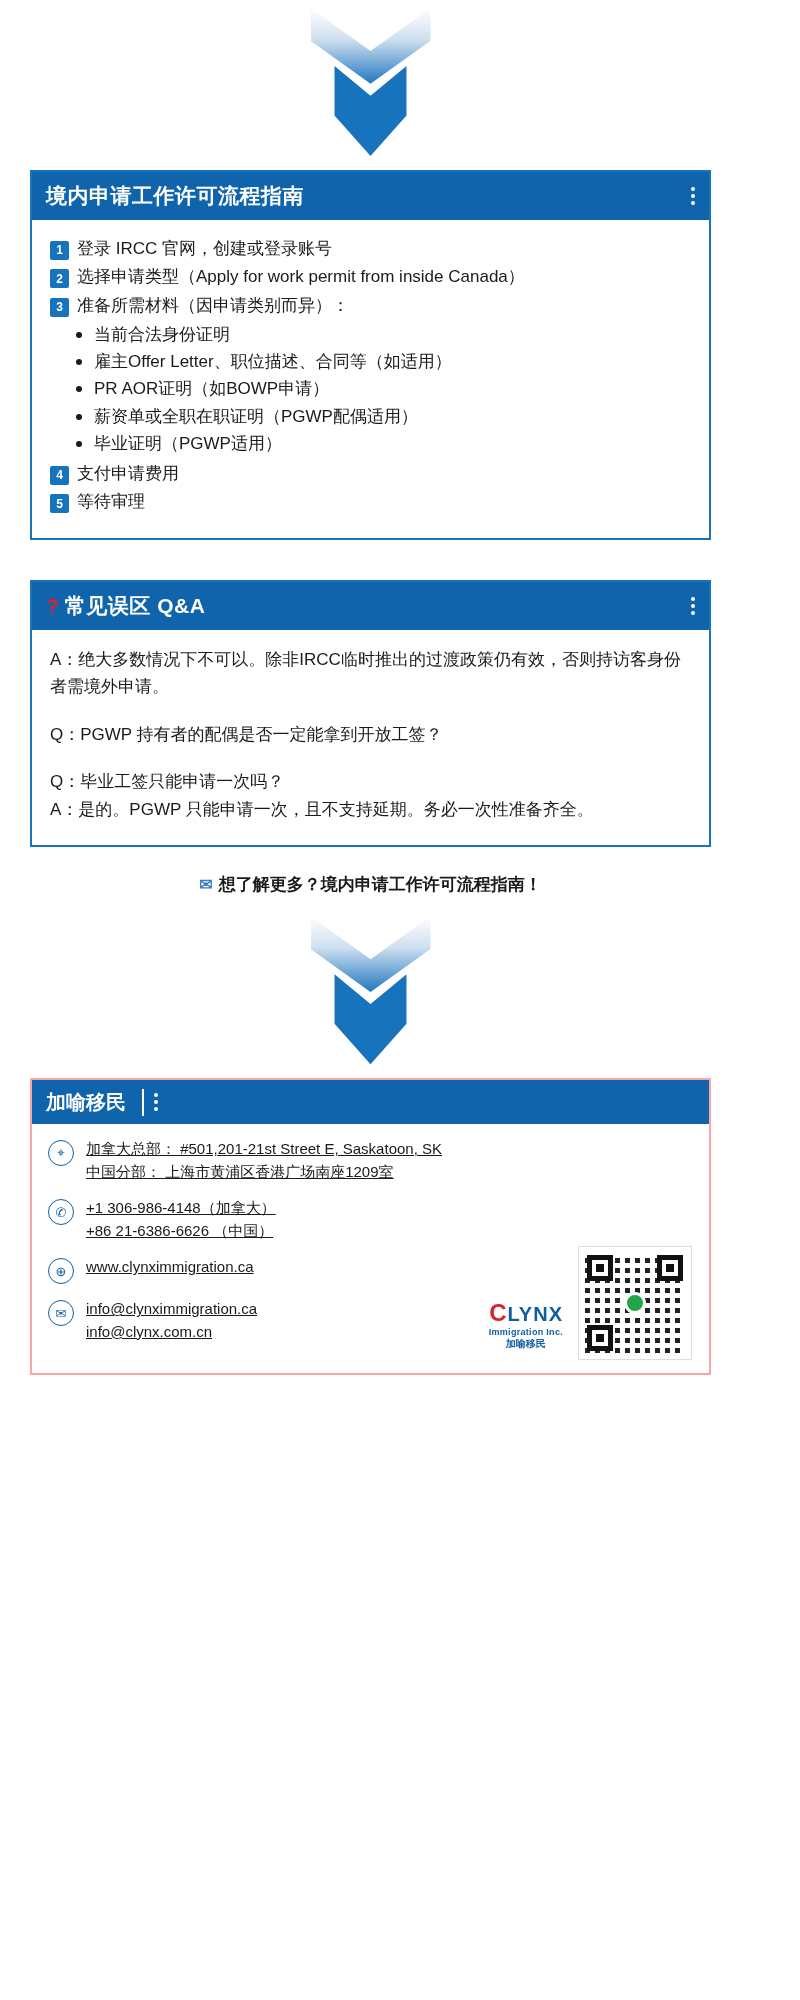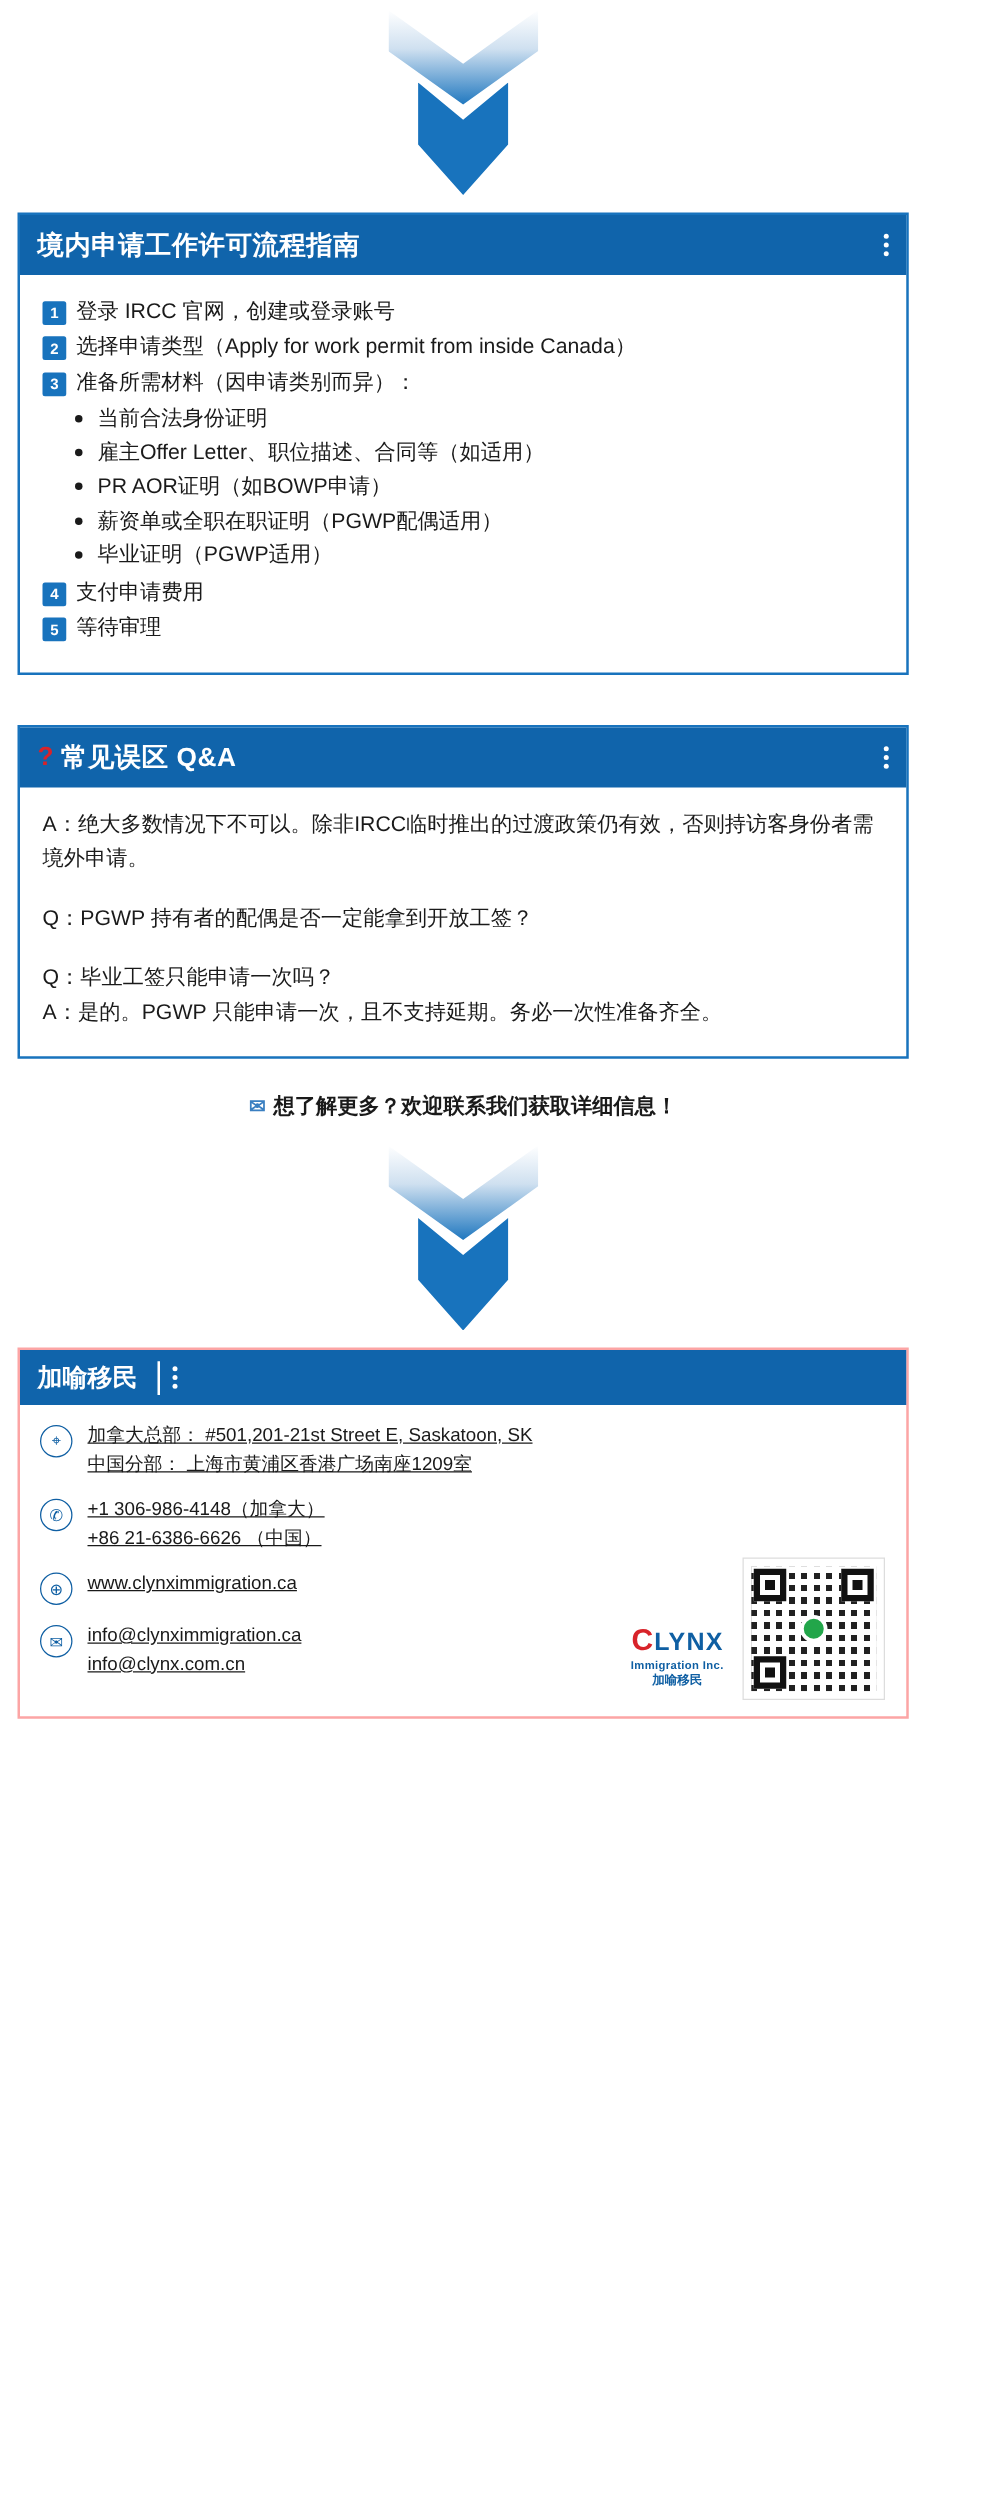--- a/index.html
+++ b/index.html
@@ -6,21 +6,21 @@
   body {
     width: 800px;
     background: #ffffff;
     font-family: "Liberation Sans", sans-serif;
     color: #1a1a1a;
   }
   .page {
     width: 741px;
     min-height: 2000px;
     position: relative;
-    padding: 0 14px;
+    padding: 0 30px;
   }
 
   
   .chevron-wrap {
     display: flex;
     justify-content: center;
     padding-top: 8px;
   }
   .chevron-wrap.second { padding-top: 16px; }
   .chevron {
@@ -346,21 +346,21 @@
         <div class="qa-q">Q：PGWP 持有者的配偶是否一定能拿到开放工签？</div>
       </div>
       <div class="qa-block">
         <div class="qa-q">Q：毕业工签只能申请一次吗？</div>
         <div class="qa-a">A：是的。PGWP 只能申请一次，且不支持延期。务必一次性准备齐全。</div>
       </div>
     </div>
   </section>
 
   <div class="contact-cta">
-    <span class="mail-glyph">✉</span><span>想了解更多？欢迎联系我们获取详细信息！</span>
+    <span class="mail-glyph">✉</span><span>想了解更多？境内申请工作许可流程指南！</span>
   </div>
 
   <div class="chevron-wrap second">
     <div class="chevron">
       <div class="chev-top"></div>
       <div class="chev-bot"></div>
     </div>
   </div>
 
   <section class="footer-card">

